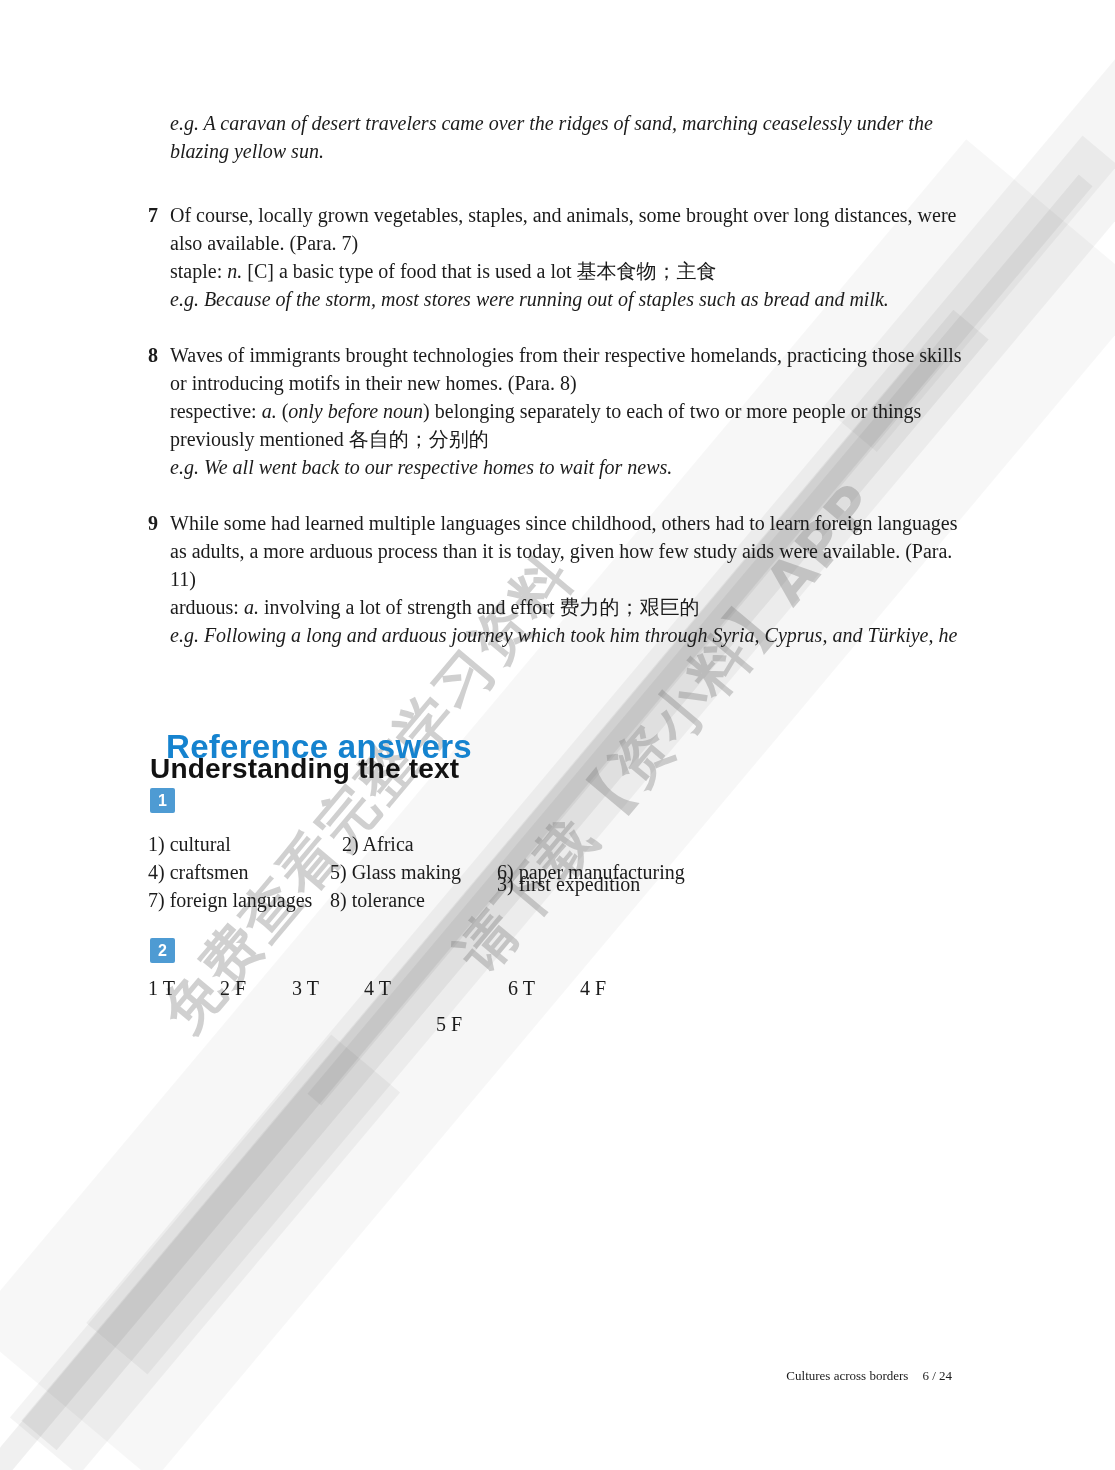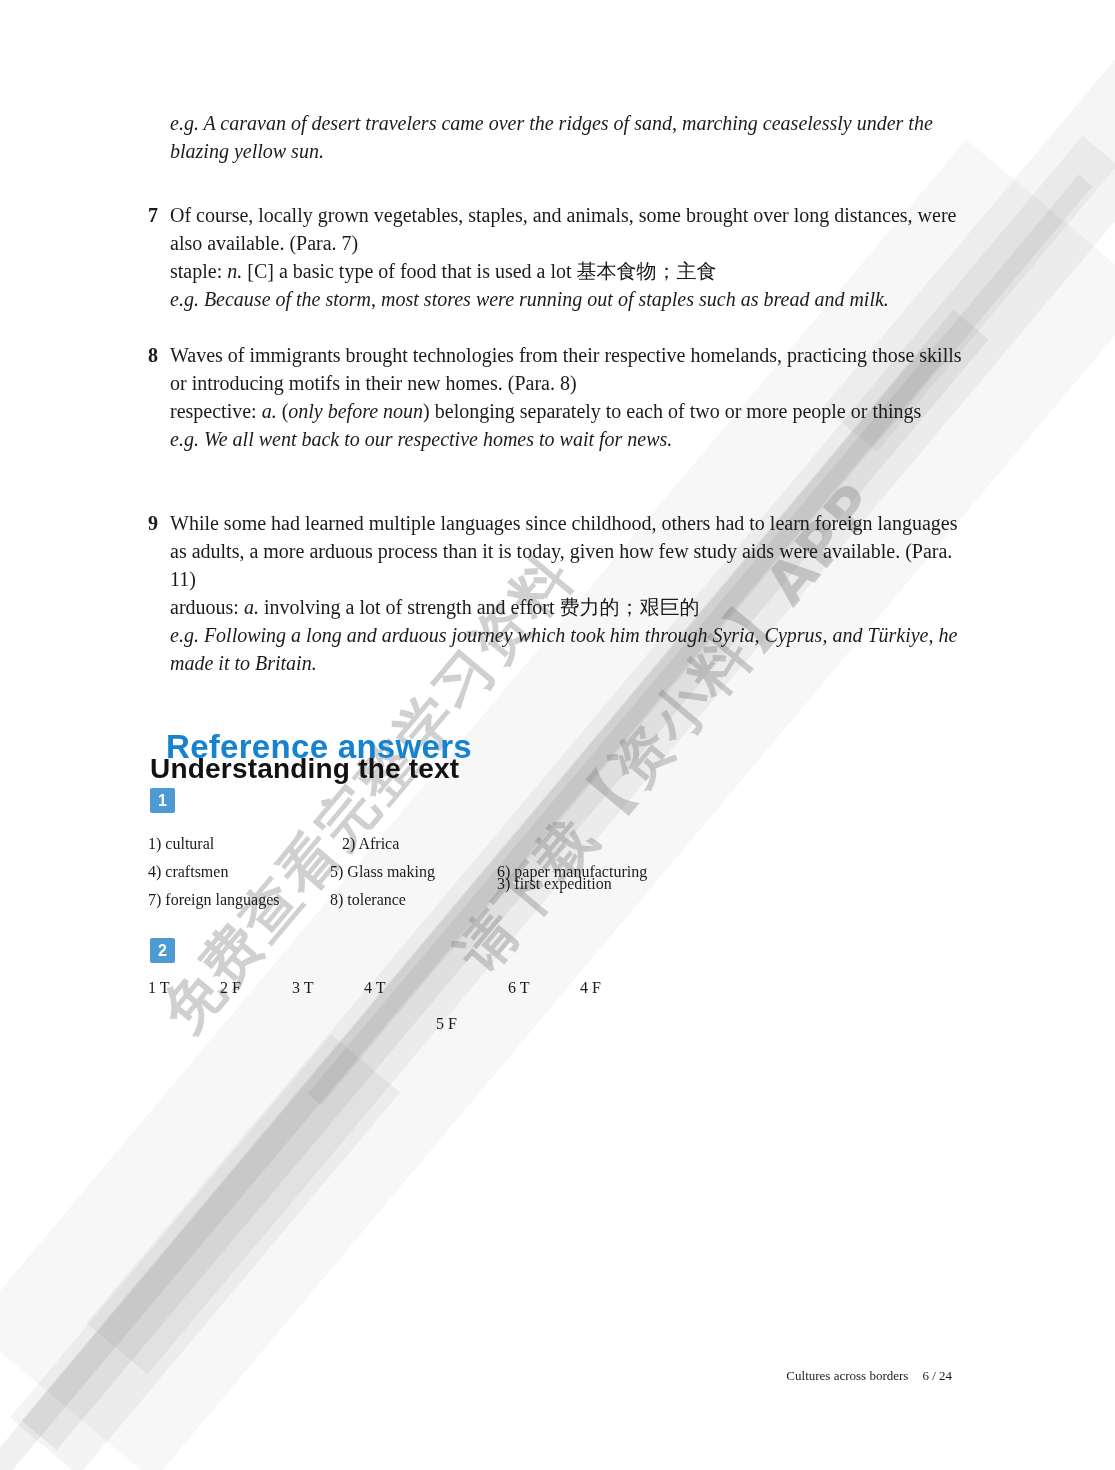--- a/index.html
+++ b/index.html
@@ -56,21 +56,21 @@
   }
   .badge{
     position:absolute;left:150px;width:25px;height:25px;
     background:#4e9bd3;color:#ffffff;
     font-family:"Liberation Sans", sans-serif;
     font-size:16px;font-weight:700;text-align:center;line-height:25px;
     border-radius:2px;
   }
   .badge.b1{top:788px;}
   .badge.b2{top:938px;}
-  .ans-cell{position:absolute;font-size:16px;line-height:26px;white-space:pre;}
+  .ans-cell{position:absolute;font-size:20px;line-height:26px;white-space:pre;}
   .footer{
     position:absolute;left:0;top:1368px;width:952px;
     text-align:right;font-size:13px;color:#1b1b1b;
   }
   .footer .pgnum{margin-left:14px;}
 </style>
 </head>
 <body>
 
 <div class="page">
@@ -99,30 +99,30 @@
           <div class="line"><span>Of course, locally grown vegetables, staples, and animals, some brought over long distances, were</span></div>
           <div class="line"><span>also available. (Para. 7)</span></div>
           <div class="line"><span>staple: </span><span class="it">n.</span><span> [C] a basic type of food that is used a lot 基本食物；主食</span></div>
           <div class="line"><span class="it">e.g. Because of the storm, most stores were running out of staples such as bread and milk.</span></div>
         </div>
         <div class="vocab-item" style="top: 341px;">
           <span class="num">8</span>
           <div class="line"><span>Waves of immigrants brought technologies from their respective homelands, practicing those skills</span></div>
           <div class="line"><span>or introducing motifs in their new homes. (Para. 8)</span></div>
           <div class="line"><span>respective: </span><span class="it">a.</span><span> (</span><span class="it">only before noun</span><span>) belonging separately to each of two or more people or things</span></div>
+          <div class="line"><span>previously mentioned 各自的；分别的</span></div>
           <div class="line"><span class="it">e.g. We all went back to our respective homes to wait for news.</span></div>
         </div>
         <div class="vocab-item" style="top: 509px;">
           <span class="num">9</span>
           <div class="line"><span>While some had learned multiple languages since childhood, others had to learn foreign languages</span></div>
           <div class="line"><span>as adults, a more arduous process than it is today, given how few study aids were available. (Para.</span></div>
           <div class="line"><span>11)</span></div>
           <div class="line"><span>arduous: </span><span class="it">a.</span><span> involving a lot of strength and effort 费力的；艰巨的</span></div>
           <div class="line"><span class="it">e.g. Following a long and arduous journey which took him through Syria, Cyprus, and Türkiye, he</span></div>
-          <div class="line"><span class="it">made it to Britain.</span></div>
         </div>
       </div>
 
     <h1 class="ref">Reference answers</h1>
     <h2 class="und">Understanding the text</h2>
 
     <div class="badge b1">1</div>
     <div id="ex1-host">
         <span class="ans-cell" style="left: 148px; top: 831px;">1) cultural</span>
         <span class="ans-cell" style="left: 342px; top: 831px;">2) Africa</span>

